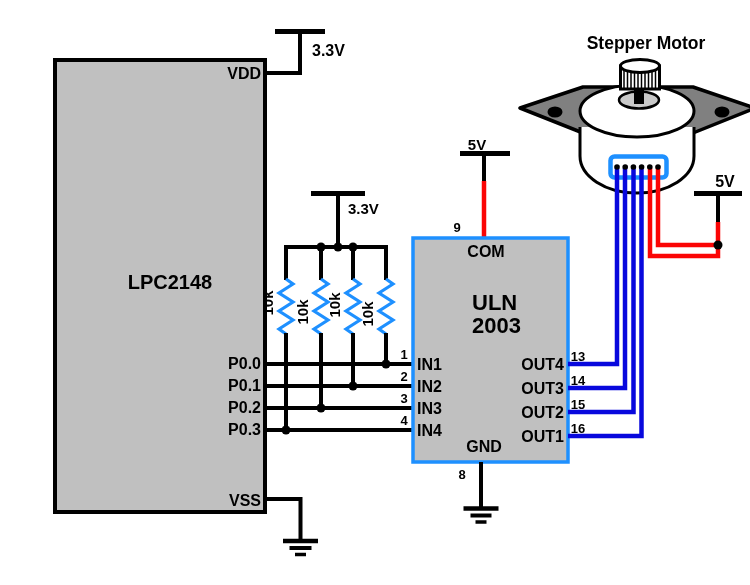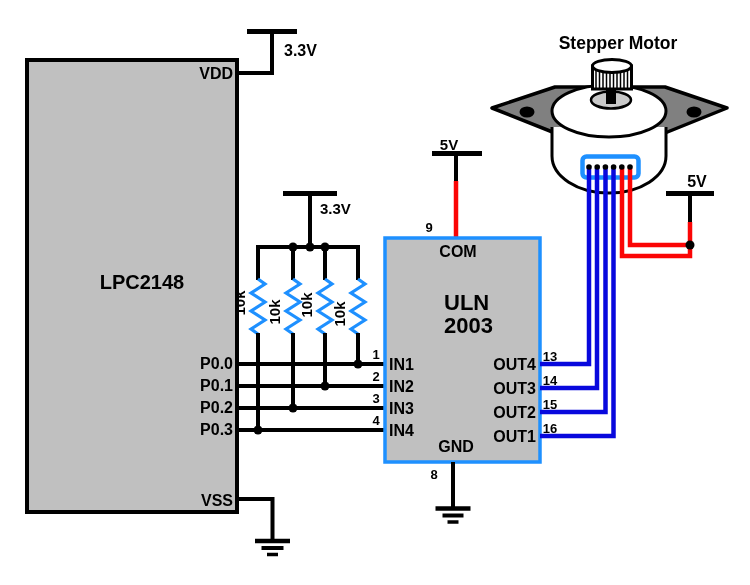--- a/index.html
+++ b/index.html
@@ -1,16 +1,16 @@
 <!DOCTYPE html>
 <html><head>
 <meta charset="utf-8">
 <style>
   html,body { margin:0; padding:0; background:#ffffff; }
-  #stage { position:relative; width:676px; height:585px; background:#fff; }
+  #stage { position:relative; width:676px; height:585px; background:#fff;padding-left:28px; }
   svg text {
     font-family:"Liberation Sans", sans-serif;
     font-weight:bold;
     fill:#000;
   }
   .wire   { stroke:#000000; stroke-width:4;   fill:none; }
   .wire5  { stroke:#000000; stroke-width:5;   fill:none; }
   .bwire  { stroke:#0808dd; stroke-width:4.5; fill:none; }
   .rwire  { stroke:#fb0505; stroke-width:4.5; fill:none; }
   .zig    { stroke:#1e90ff; stroke-width:3.2; fill:none; stroke-linejoin:miter; }

